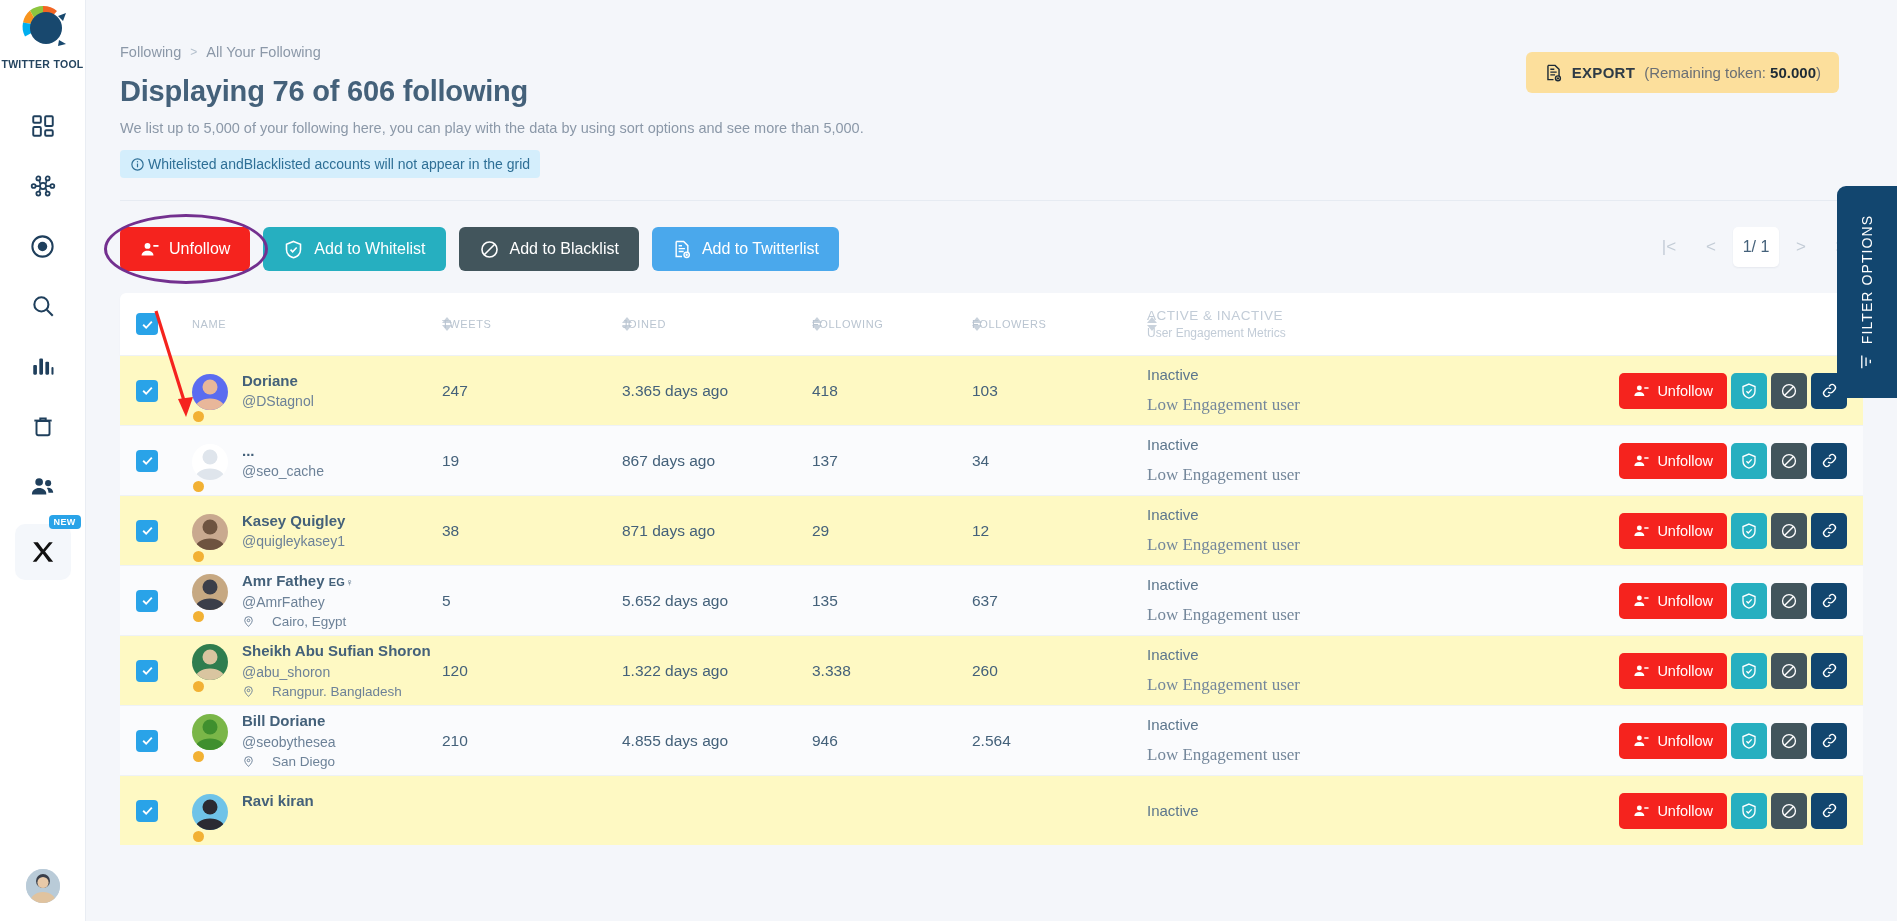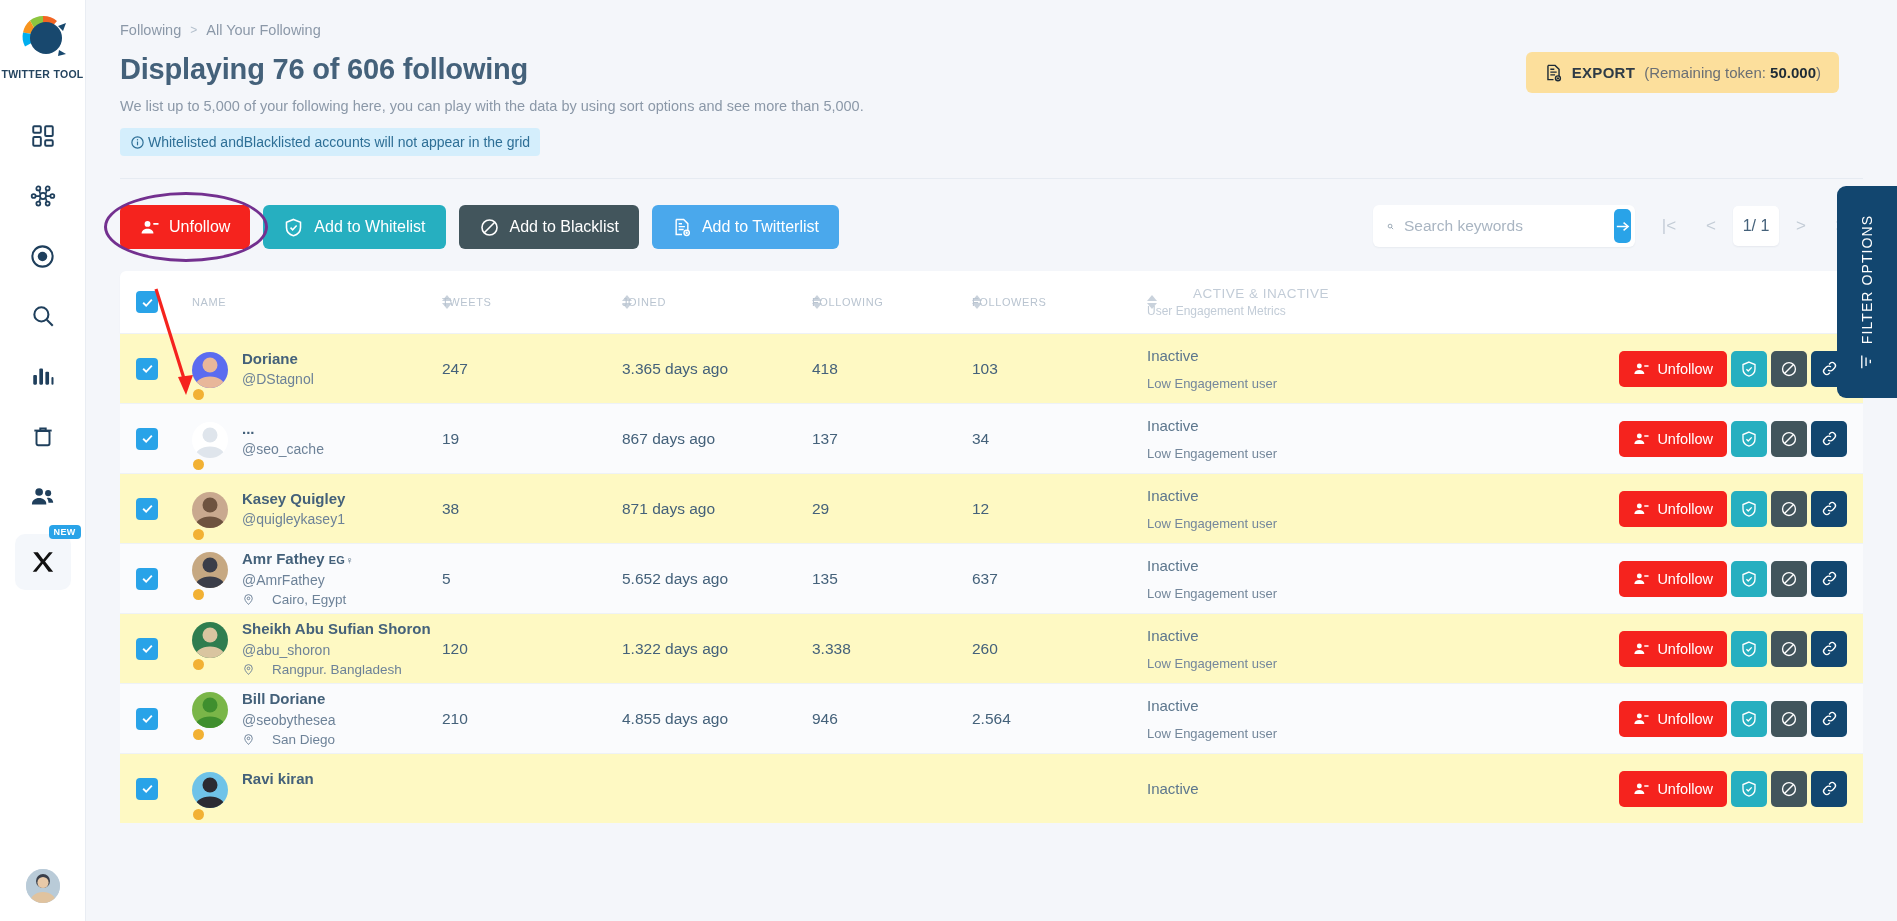--- a/index.html
+++ b/index.html
@@ -10,21 +10,21 @@
     overflow: hidden;
   }
   body { display: flex; }
 
   
   .sidebar {
     width: 86px; height: 921px; flex: 0 0 86px;
     background: #ffffff;
     border-right: 1px solid #e9edf3;
     display: flex; flex-direction: column; align-items: center;
-    padding-top: 12px;
+    padding-top: 2px;
     position: relative;
   }
   .logo-wrap { display:flex; flex-direction:column; align-items:center; }
   .logo-mark { width: 50px; height: 50px; }
   .logo-text {
     margin-top: 6px; font-size: 10.5px; letter-spacing: .3px;
     color: #24445f; font-weight: 700;
   }
   .nav-list { margin-top: 28px; display: flex; flex-direction: column; gap: 4px; align-items:center; width:100%; }
   .nav-item {
@@ -39,21 +39,21 @@
     border-radius: 4px; padding: 2px 5px; letter-spacing: .3px;
   }
   .avatar-bottom {
     position: absolute; bottom: 18px; left: 50%; transform: translateX(-50%);
     width: 34px; height: 34px; border-radius: 50%; overflow: hidden;
     background: #cbd6e2;
   }
 
   
   .main { flex: 1; height: 921px; position: relative; overflow: hidden; }
-  .content { padding: 22px 34px 0 34px; }
+  .content { padding: 44px 34px 0 34px; }
 
   .breadcrumb { font-size: 14.5px; color: #8b98a8; display: flex; align-items: center; gap: 9px; }
   .breadcrumb .sep { color: #b3bfcc; font-size: 12px; }
   .breadcrumb a { color: #8b98a8; text-decoration: none; cursor: pointer; }
 
   .page-title {
     margin-top: 15px;
     font-size: 29px; font-weight: 700; color: #44617a; letter-spacing: -0.2px;
   }
   .page-sub { margin-top: 12px; font-size: 14.5px; color: #8b98a8; }
@@ -157,21 +157,21 @@
     font-size: 11px; letter-spacing: .6px; color: #b9c4d0;
     text-transform: uppercase; display: flex; align-items: center;
   }
   .sorter { margin-right: 22px; display: inline-flex; flex-direction: column; gap: 2px; cursor: pointer; }
   .sorter i {
     display: block; width: 0; height: 0;
     border-left: 5px solid transparent; border-right: 5px solid transparent;
   }
   .sorter i.up { border-bottom: 6px solid #c9d2dc; }
   .sorter i.down { border-top: 6px solid #c9d2dc; }
-  .th-active-main { font-size: 13.5px; letter-spacing: .5px; color: #c2ccd7; text-transform: uppercase; margin-left: 46px; }
+  .th-active-main { font-size: 13.5px; letter-spacing: .5px; color: #c2ccd7; text-transform: uppercase; }
   .th-active-sub { font-size: 12px; color: #c2ccd7; margin-top: 3px; }
 
   .cbx {
     width: 22px; height: 22px; border-radius: 4px; background: #29a3e8;
     display: flex; align-items: center; justify-content: center; cursor: pointer;
   }
   .cbx svg { display: block; }
 
   .row {
     display: flex; align-items: center; min-height: 70px;
@@ -189,21 +189,21 @@
     position: absolute; left: 1px; bottom: -12px;
     width: 11px; height: 11px; border-radius: 50%; background: #f2b134;
   }
   .u-name { font-size: 15px; font-weight: 700; color: #44617a; line-height: 1.25; }
   .u-name .sm { font-size: 11px; font-weight: 700; letter-spacing: .3px; }
   .u-handle { font-size: 14px; color: #6d8298; margin-top: 3px; }
   .u-loc { font-size: 13.5px; color: #6d8298; margin-top: 4px; display: flex; align-items: center; gap: 17px; }
 
   .cell-num { font-size: 15.5px; color: #44617a; }
   .act-main { font-size: 15px; color: #5c768d; }
-  .act-sub { font-size: 13px; color: #74879b; margin-top: 12px; }
+  .act-sub { font-size: 17px; color: #74879b; margin-top: 12px; font-family: Liberation Serif, serif; }
 
   .rowbtns { display: flex; align-items: center; gap: 4px; }
   .rb-unfollow {
     background: #f5231e; color: #fff; border: none; border-radius: 5px;
     height: 36px; padding: 0 14px; font-size: 14.5px; font-family: inherit;
     display: inline-flex; align-items: center; gap: 8px; cursor: pointer;
   }
   .rb-icon {
     width: 36px; height: 36px; border-radius: 5px; border: none; cursor: pointer;
     display: inline-flex; align-items: center; justify-content: center; color: #fff;
@@ -389,33 +389,20 @@
         <span>Add to Twitterlist</span>
       </button>
 
       <div class="highlight-ellipse"></div>
       <svg class="arrow-annot" width="70" height="130" viewBox="0 0 70 130">
         <line x1="56" y1="118" x2="26" y2="22" stroke="#f5231e" stroke-width="3.2"></line>
         <path d="M56 128 L48 110 L63 108 Z" fill="#f5231e"></path>
       </svg>
 
       <div class="right-tools">
-        <div class="searchbox">
-          <svg width="19" height="19" viewBox="0 0 24 24" fill="none" stroke="#5b7186" stroke-width="2">
-            <circle cx="10.5" cy="10.5" r="6.5"></circle>
-              <path d="M15.4 15.4 21 21"></path>
-          </svg>
-          <input class="search-input" placeholder="Search keywords" style="">
-          <button class="search-go">
-            <svg width="17" height="17" viewBox="0 0 24 24" fill="none" stroke="#fff" stroke-width="2.1">
-              <path d="M4 12h15"></path>
-                <path d="M13.5 6.5 20 12l-6.5 5.5"></path>
-            </svg>
-          </button>
-        </div>
         <div class="pager">
           <button class="pager-btn">|&lt;</button>
           <button class="pager-btn">&lt;</button>
           <div class="pager-cur">1/ 1</div>
           <button class="pager-btn">&gt;</button>
           <button class="pager-btn">&gt;|</button>
         </div>
       </div>
     </div>
 

